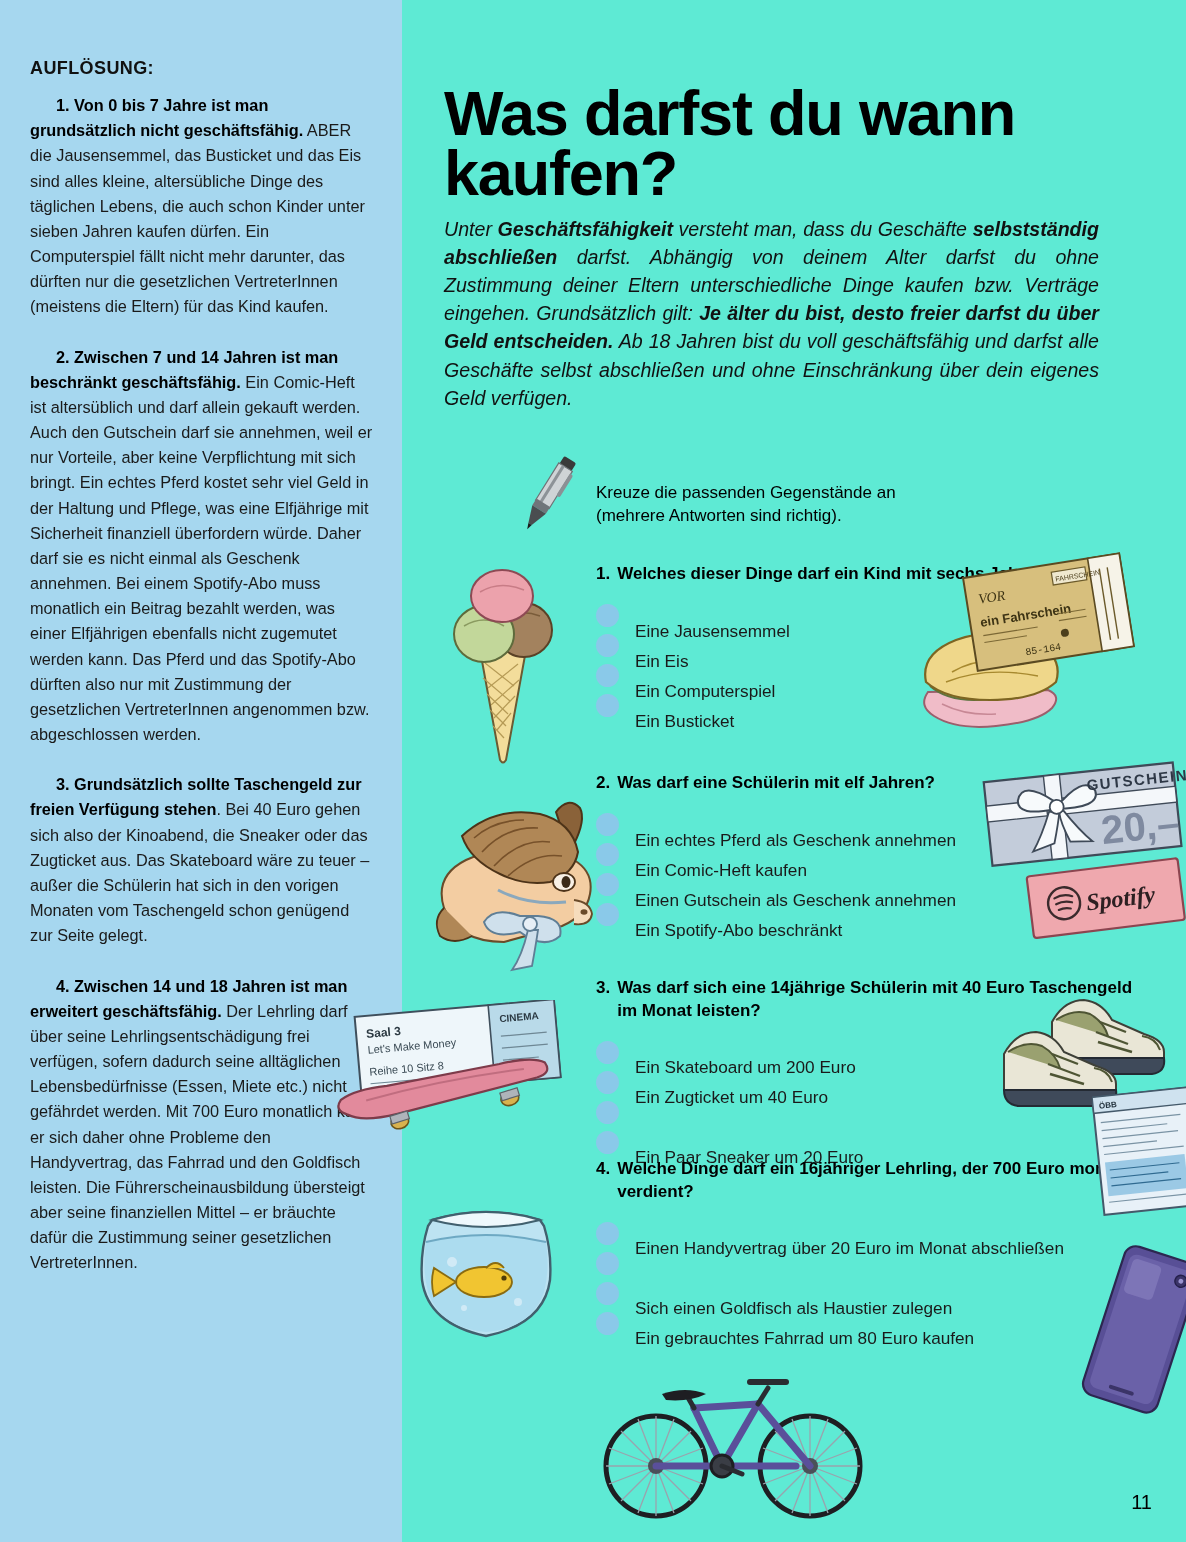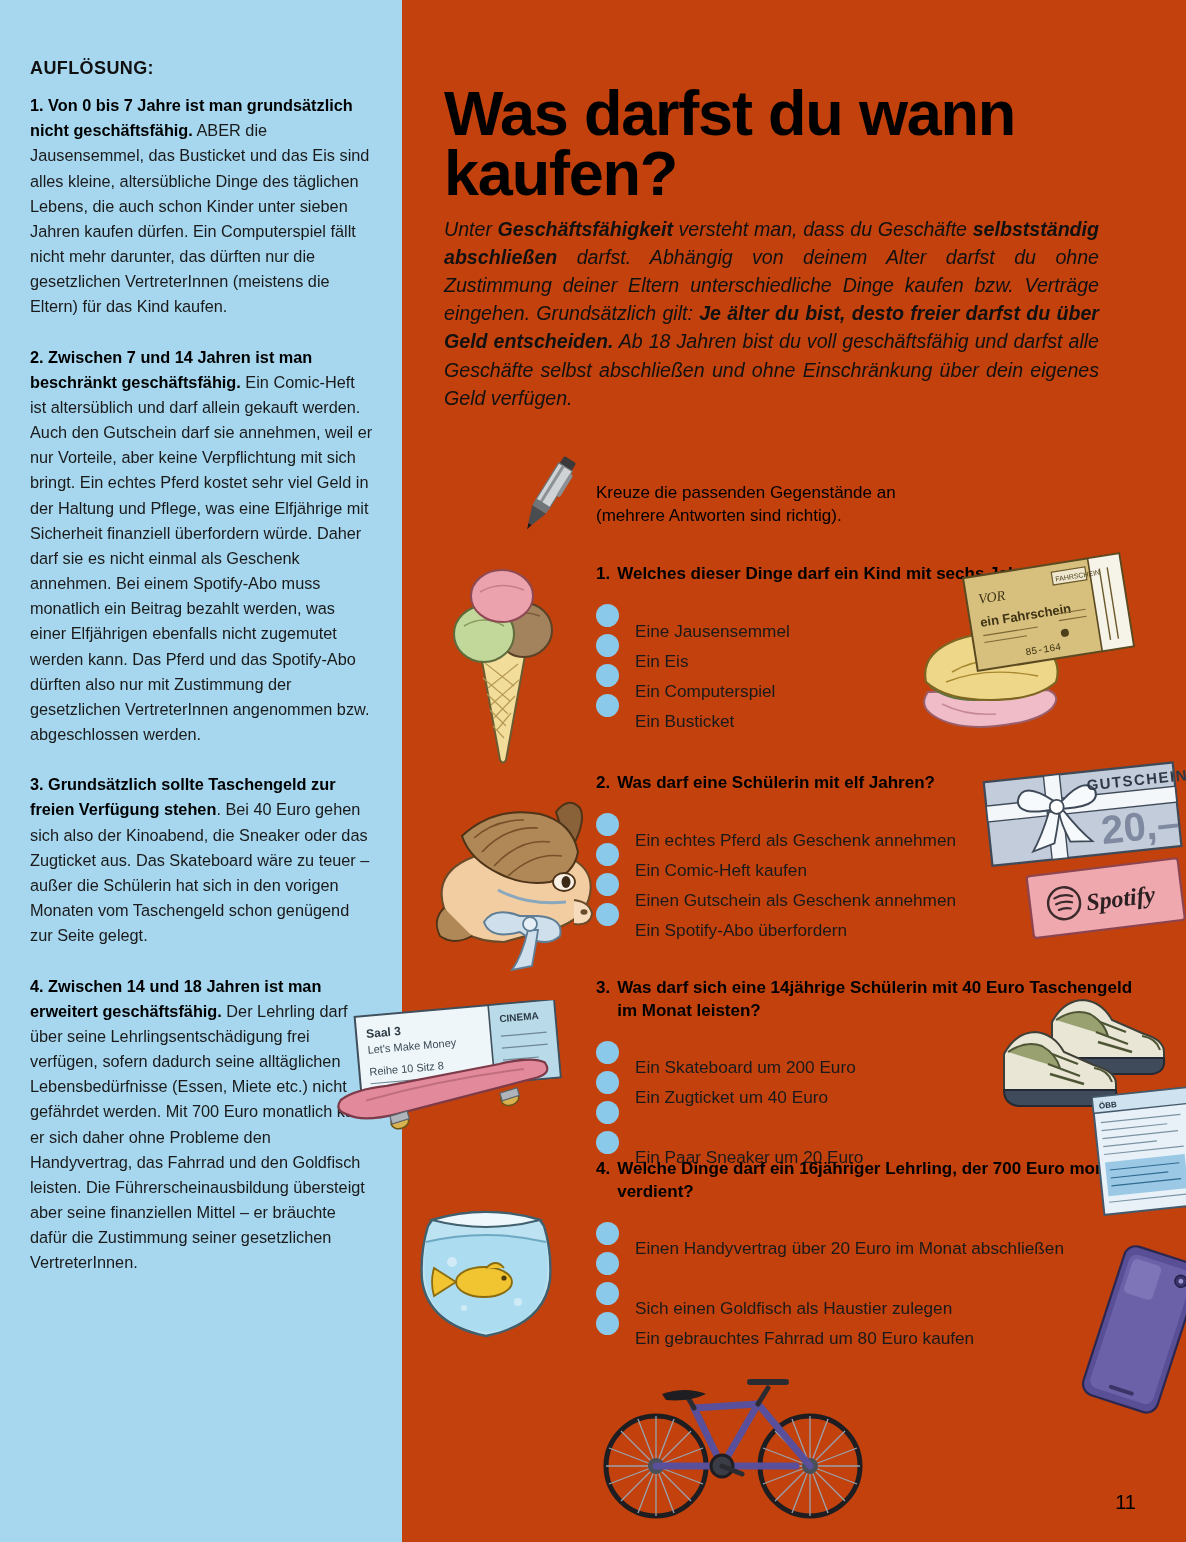--- a/index.html
+++ b/index.html
@@ -13,21 +13,21 @@
     overflow: hidden;
     background: #d7e7f4;
     font-family: "Liberation Sans", sans-serif;
     -webkit-font-smoothing: antialiased;
   }
 
   
   .page {
     position: absolute;
     inset: 0;
-    background: #c2410c;
+    background: #5eead4;
   }
   .left-panel {
     position: absolute;
     left: 0; top: 0;
     width: 402px;
     height: 1542px;
     background: #a6d7ef;
   }
 
   
@@ -47,20 +47,21 @@
   .ans-p {
     font-size: 16.3px;
     line-height: 1.545;
     color: #1a1a1a;
     margin: 0 0 25px 0;
     text-align: left;
   }
   .ans-p b {
     font-weight: bold;
     color: #000;
+    margin-left: 26px;
   }
 
   
   .right {
     position: absolute;
     left: 444px;
     top: 0;
     width: 700px;
     height: 1296px;
   }
@@ -137,21 +138,21 @@
     width: 23px;
     height: 23px;
     border-radius: 50%;
     background: #8ac9e9;
   }
   .opt-label { flex: 1 1 auto; margin-top: 31px; }
 
   
   .page-number {
     position: absolute;
-    right: 50px;
+    right: 34px;
     bottom: 28px;
     font-size: 20px;
     color: #000;
   }
 
   
   .illu { position: absolute; }
   .illu svg { display: block; }
 </style>
 </head>
@@ -227,21 +228,21 @@
         <li class="option">
           <span class="bullet"></span>
           <span class="opt-label">Ein Comic-Heft kaufen</span>
         </li>
         <li class="option">
           <span class="bullet"></span>
           <span class="opt-label">Einen Gutschein als Geschenk annehmen</span>
         </li>
         <li class="option">
           <span class="bullet"></span>
-          <span class="opt-label">Ein Spotify-Abo überfordern</span>
+          <span class="opt-label">Ein Spotify-Abo beschränkt</span>
         </li>
       </ul>
     </div>
 
     <div class="question q3">
       <div class="q-head">
         <span class="q-num">3.</span>
         <span class="q-text">Was darf sich eine 14jährige Schülerin mit 40 Euro Taschengeld im Monat leisten?</span>
       </div>
       <ul class="options">

